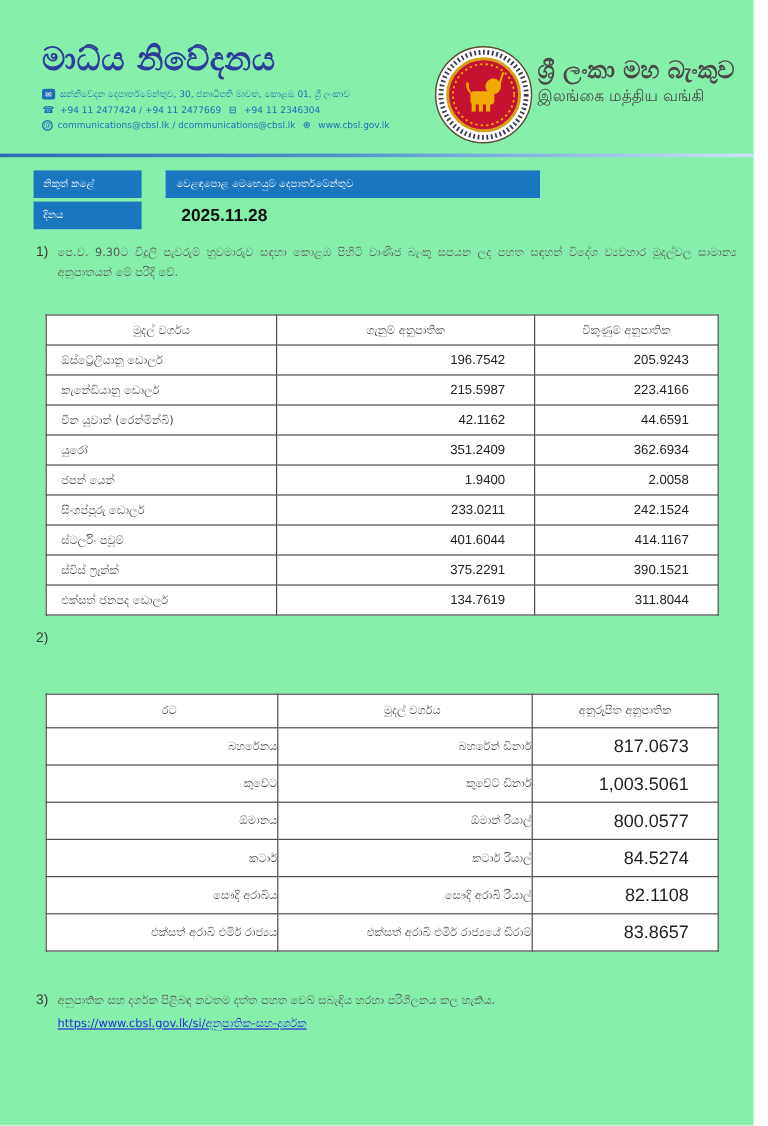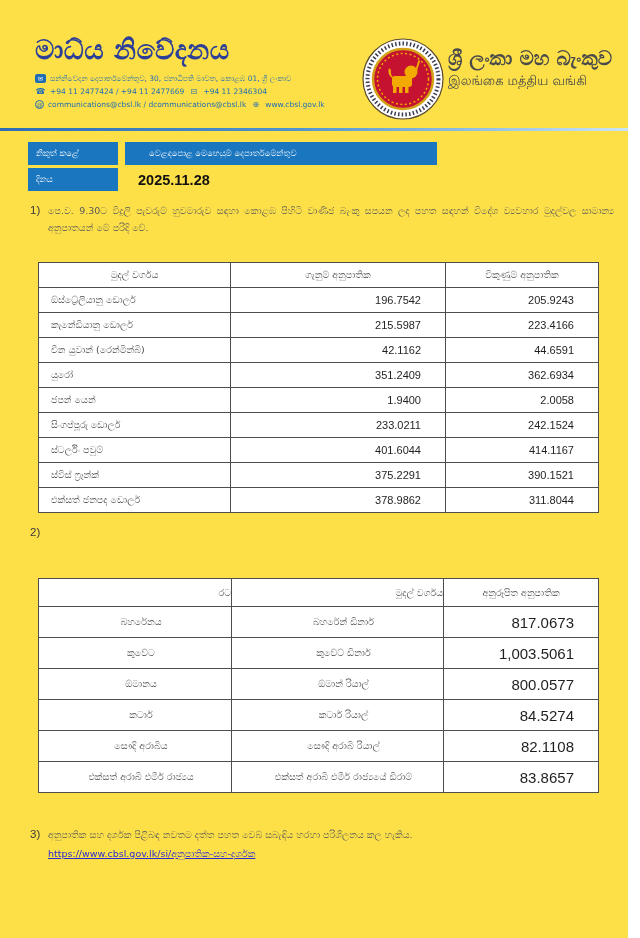--- a/index.html
+++ b/index.html
@@ -1,42 +1,42 @@
 <!DOCTYPE html>
 <html><head>
 <meta charset="utf-8">
 <style>
   * { margin:0; padding:0; box-sizing:border-box; }
   html,body { background:#ffffff; }
   body { font-family:"DejaVu Sans", sans-serif; }
-  .page { position:relative; width:628px; height:938px; background:#fde047; overflow:hidden; }
+  .page { position:relative; width:628px; height:938px; background:#86efac; overflow:hidden; }
 
   
   .masthead-title { position:absolute; left:35px; top:34px; font-size:27px; font-weight:bold; color:#2b3e98; letter-spacing:0.5px; }
   .contact { position:absolute; left:35px; top:72px; font-size:7.5px; color:#1f6cb4; }
   .contact-line { display:flex; align-items:center; gap:4px; height:13px; }
   .ci { display:inline-flex; align-items:center; justify-content:center; font-size:8px; color:#1f6cb4; width:11px; height:9px; }
   .ci-box { background:#1f6cb4; color:#fff; border-radius:2px; font-size:6.5px; }
   .ci-circle { border:1px solid #1f6cb4; border-radius:50%; width:9px; height:9px; font-size:6px; }
 
   .crest { position:absolute; left:362px; top:38px; width:82px; height:82px; }
   .bank-names { position:absolute; left:448px; top:46px; width:190px; }
   .bank-si { font-size:20px; font-weight:bold; color:#4a4a4a; line-height:1.2; }
   .bank-ta { font-size:13px; color:#4a4a4a; margin-top:3px; line-height:1.2; }
   .bank-en { font-size:12px; font-weight:bold; color:#1a1a1a; margin-top:5px; letter-spacing:0.2px; }
 
   .header-rule { position:absolute; left:0; top:128px; width:640px; height:3px;
     background:linear-gradient(to right,#2e6db4 0%,#4f93cc 45%,#cfe7f7 100%); }
 
   
   .meta { position:absolute; left:28px; top:142px; }
-  .meta-row { display:flex; gap:7px; margin-bottom:3px; }
+  .meta-row { display:flex; gap:20px; margin-bottom:3px; }
   .meta-cell { height:23px; display:flex; align-items:center; }
   .meta-label { width:90px; background:#1b76c0; color:#ffffff; font-size:8.5px; padding-left:8px; }
-  .meta-value-blue { width:312px; background:#1b76c0; color:#ffffff; font-size:8.5px; padding-left:24px; }
+  .meta-value-blue { width:312px; background:#1b76c0; color:#ffffff; font-size:8.5px; padding-left:9px; }
   .meta-value-date { color:#111111; font-weight:bold; font-size:14.5px; padding-left:13px; font-family:"Liberation Sans", sans-serif; }
 
   
   .para { position:absolute; width:566px; font-size:9.5px; color:#5a5a5a; line-height:1.8; text-align:justify; }
   .para .num { position:absolute; left:-18px; top:-2px; font-size:11.5px; color:#3a3a3a; font-family:"Liberation Sans", sans-serif; }
   .para-1 { left:48px; top:202px; }
   .para-2 { left:48px; top:524px; }
   .para-3 { left:48px; top:826px; text-align:left; }
   .doc-link { position:absolute; left:48px; top:848px; font-size:9.5px; color:#2a2ad4; text-decoration:underline; }
 
@@ -47,24 +47,24 @@
   .tbl-wrap-2 { position:absolute; left:38px; top:578px; }
 
   #table1 col:nth-child(1){ width:192px; } #table1 col:nth-child(2){ width:215px; } #table1 col:nth-child(3){ width:153px; }
   #table1 th { height:25px; text-align:center; }
   #table1 td { height:25px; }
   #table1 td:nth-child(1){ text-align:left; padding-left:12px; }
   #table1 td:nth-child(2), #table1 td:nth-child(3){ text-align:right; padding-right:24px; font-size:11px; color:#1f1f1f; font-family:"Liberation Sans", sans-serif; }
 
   #table2 col:nth-child(1){ width:193px; } #table2 col:nth-child(2){ width:212px; } #table2 col:nth-child(3){ width:155px; }
   #table2 th { height:28px; }
-  #table2 th:nth-child(1), #table2 th:nth-child(2){ text-align:right; padding-left:12px; }
+  #table2 th:nth-child(1), #table2 th:nth-child(2){ text-align:center; padding-left:12px; }
   #table2 th:nth-child(3){ text-align:center; }
   #table2 td { height:31px; }
-  #table2 td:nth-child(1), #table2 td:nth-child(2){ text-align:center; padding-left:12px; }
+  #table2 td:nth-child(1), #table2 td:nth-child(2){ text-align:right; padding-left:12px; }
   #table2 td:nth-child(3){ text-align:right; padding-right:24px; font-size:15px; color:#1f1f1f; font-family:"Liberation Sans", sans-serif; }
 </style>
 </head>
 <body>
 
 <div class="page">
 
   <div class="masthead-title">මාධ්ය නිවේදනය</div>
 
   <div class="contact">
@@ -178,21 +178,21 @@
             <td>401.6044</td>
             <td>414.1167</td>
           </tr>
           <tr>
             <td>ස්විස් ෆ්‍රෑන්ක්</td>
             <td>375.2291</td>
             <td>390.1521</td>
           </tr>
           <tr>
             <td>එක්සත් ජනපද ඩොලර්</td>
-            <td>378.9862</td>
+            <td>134.7619</td>
             <td>311.8044</td>
           </tr>
         </tbody>
     </table>
   </div>
 
   <div class="para para-2">
     <span class="num">2)</span>
   </div>
 

